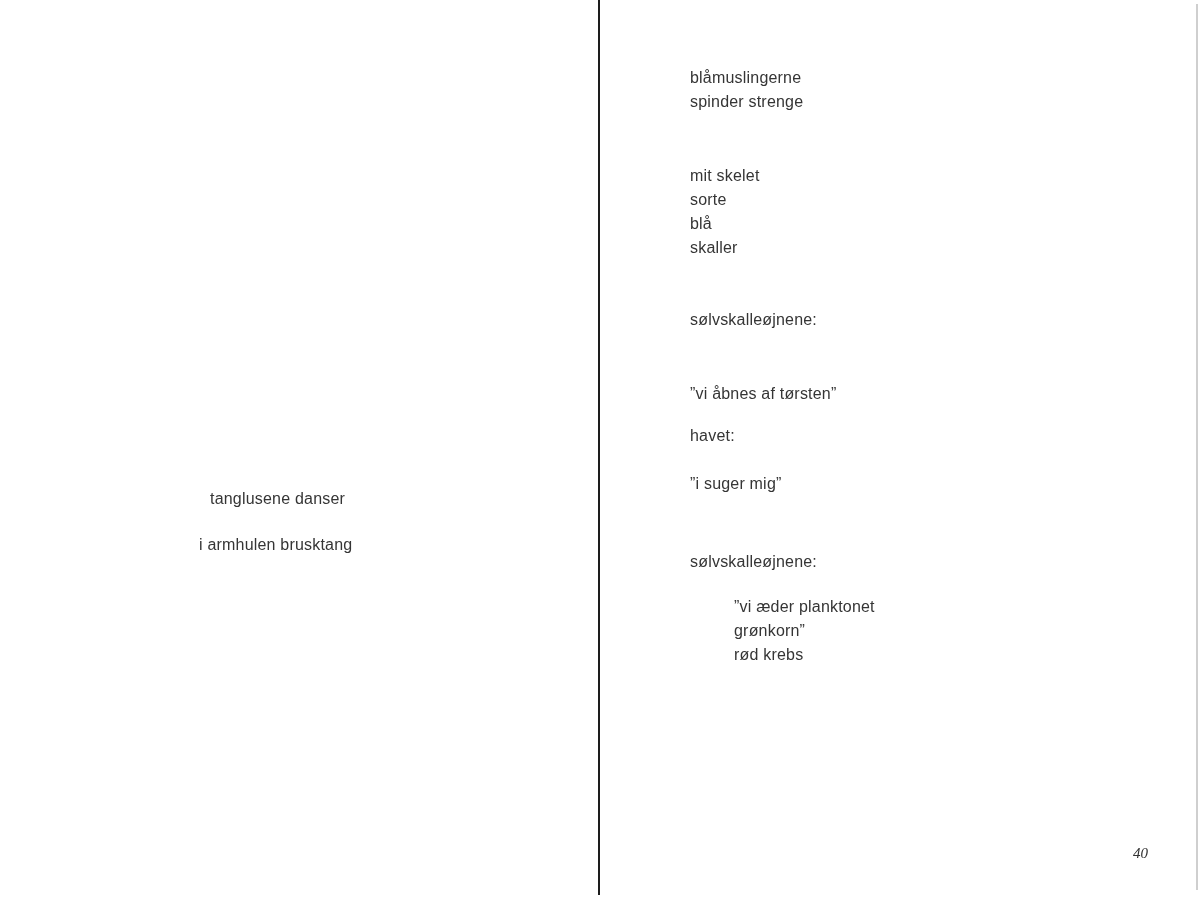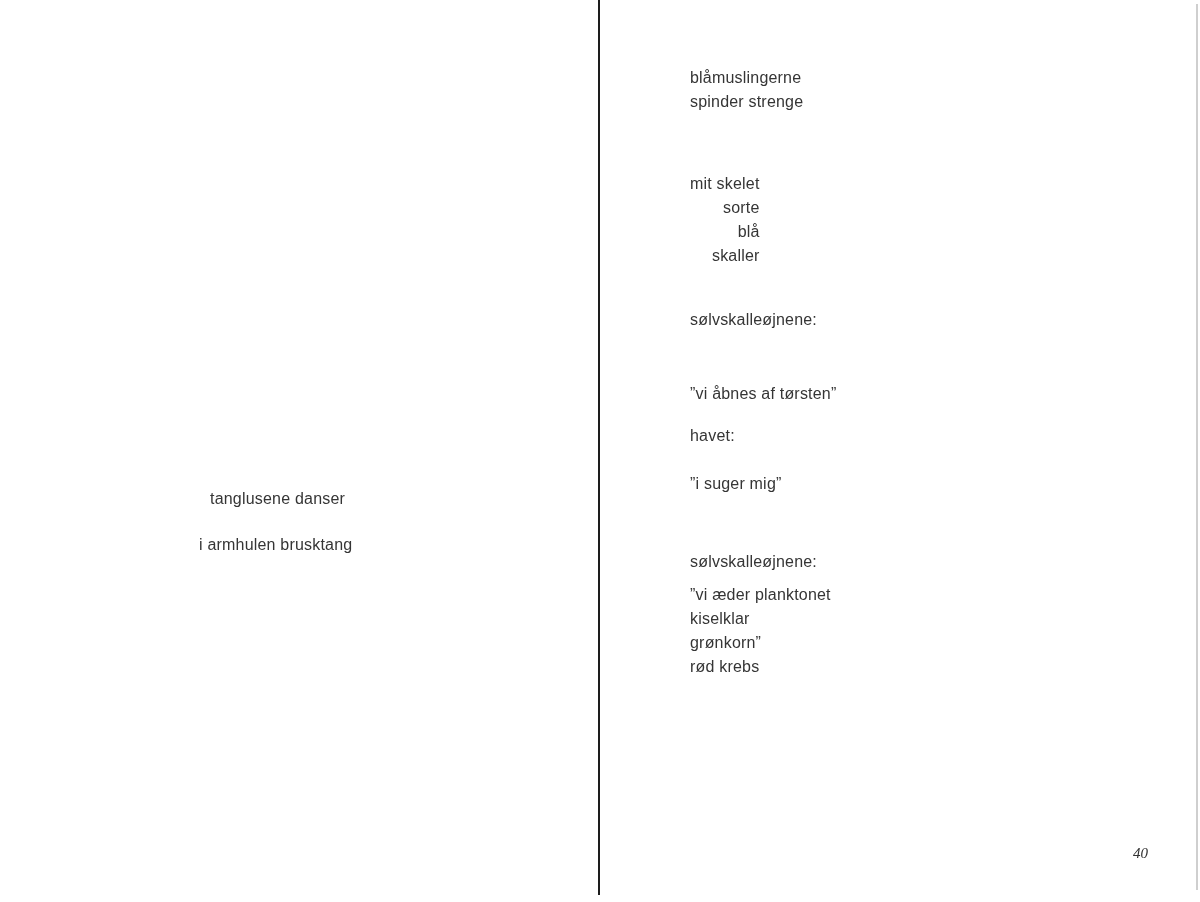--- a/index.html
+++ b/index.html
@@ -39,27 +39,27 @@
     line-height: 24px;
     white-space: pre;
     letter-spacing: 0.2px;
   }
   
   .lp-0 { position: absolute; left: 210px; top: 487px; }
   .lp-1 { position: absolute; left: 199px; top: 533px; }
   
   .stanza { position: absolute; left: 690px; }
   .s0 { top: 66px; }
-  .s1 { top: 172px; text-align: right; }
+  .s1 { top: 164px; }
   .s2 { top: 308px; }
   .s3 { top: 354px; margin-top: 28px; }
   .s4 { top: 424px; }
   .s5 { top: 472px; }
   .s6 { top: 550px; }
-  .s7 { top: 583px; }
+  .s7 { top: 595px; margin-left: 44px; }
   
   .pageno {
     position: absolute;
     left: 1133px;
     top: 845px;
     font-family: "Liberation Serif", serif;
     font-style: italic;
     font-size: 15px;
     color: #333333;
   }
@@ -97,21 +97,20 @@
       <div class="line">havet:</div>
     </div>
     <div class="stanza s5">
       <div class="line">”i suger mig”</div>
     </div>
     <div class="stanza s6">
       <div class="line">sølvskalleøjnene:</div>
     </div>
     <div class="stanza s7">
       <div class="line">”vi æder planktonet</div>
-      <div class="line">kiselklar</div>
       <div class="line">grønkorn”</div>
       <div class="line">rød krebs</div>
     </div>
     <div class="pageno">40</div>
   </section>
 
   <div class="edge"></div>
 
 </div>
 

